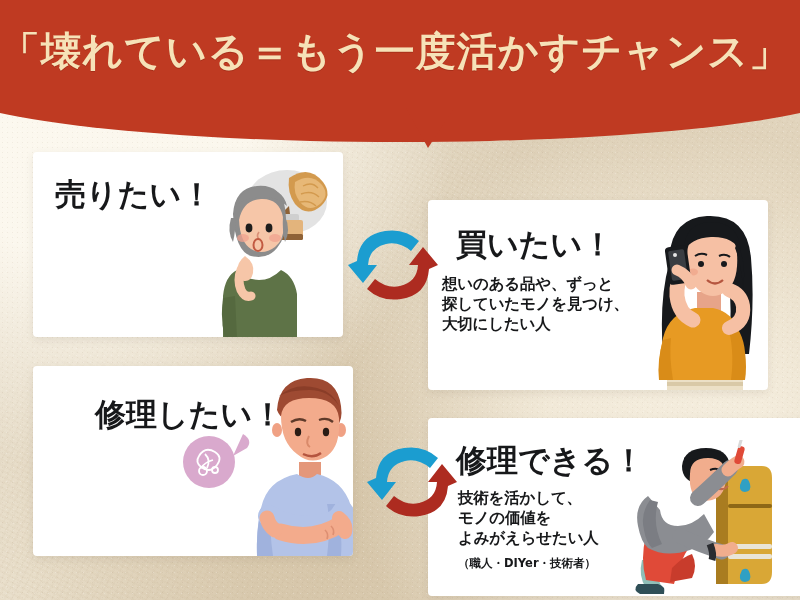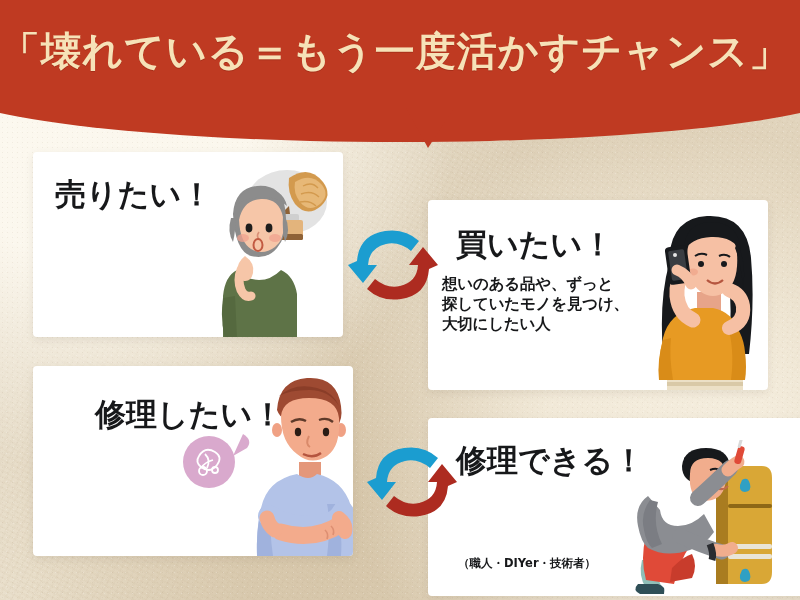--- a/index.html
+++ b/index.html
@@ -252,20 +252,23 @@
     </svg>
   </div>
 
   <svg class="arrows" id="arrows-bottom" viewBox="0 0 120 100">
     <path d="M24 46 q2 -26 28 -30 q20 -3 34 10 l-8 10 q-12 -10 -25 -7 q-17 4 -18 21 l9 0 l-14 18 l-15 -18 z" fill="#1b9dd0"></path>
     <path d="M96 54 q-2 26 -28 30 q-20 3 -34 -10 l8 -10 q12 10 25 7 q17 -4 18 -21 l-9 0 l14 -18 l15 18 z" fill="#ad2b20"></path>
   </svg>
 
   <div class="card" id="card-can">
     <div class="card-title">修理できる！</div>
+    <div class="card-body">技術を活かして、
+モノの価値を
+よみがえらせたい人</div>
     <div class="card-note">（職人・DIYer・技術者）</div>
 
     <svg class="art" style="left:196px;top:22px;" width="148" height="160" viewBox="0 0 148 160">
 
       <path d="M92 26 l46 0 q10 0 10 12 l0 94 q0 12 -10 12 l-46 0 z" fill="#d9a736"></path>
       <path d="M92 26 l12 0 l0 118 l-12 0 z" fill="#a97c20"></path>
       <rect x="104" y="64" width="44" height="4" rx="2" fill="#8d6717"></rect>
       <rect x="104" y="104" width="44" height="5" rx="2" fill="#e9e4d6"></rect>
       <rect x="104" y="114" width="44" height="5" rx="2" fill="#e9e4d6"></rect>
       <path d="M118 40 q6 -4 8 4 q2 7 -5 8 q-6 0 -5 -7 z" fill="#2fa0c4"></path>

